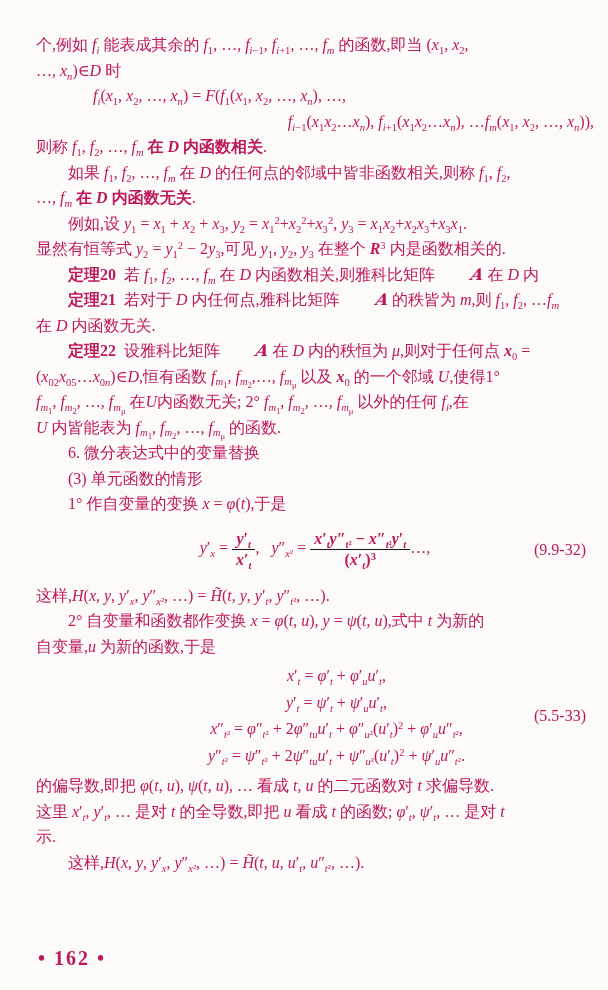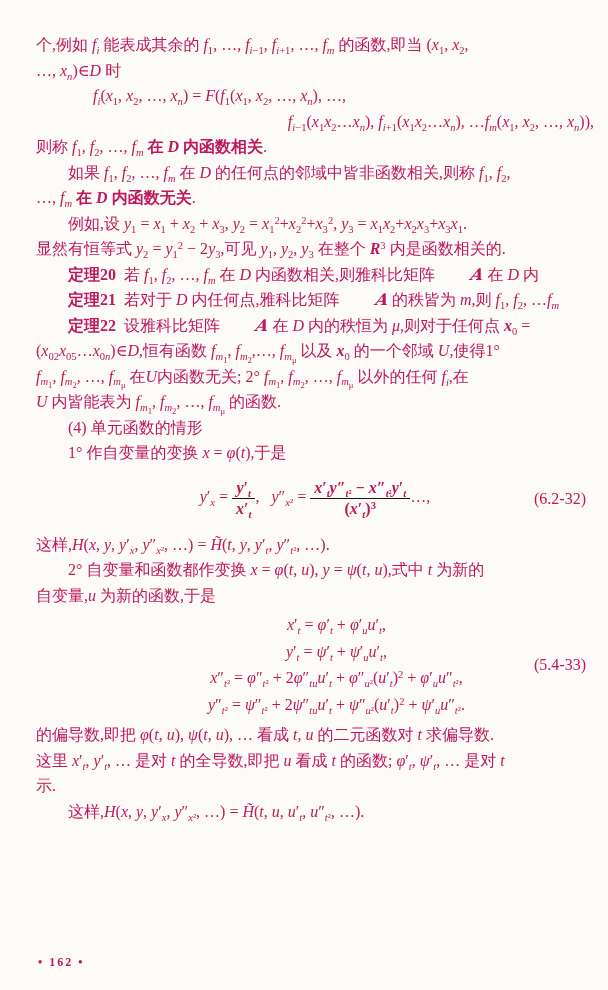--- a/index.html
+++ b/index.html
@@ -28,62 +28,64 @@
   sa{font-family:"DejaVu Serif",serif;font-style:italic;font-weight:700;display:inline-block;transform:skewX(-12deg);}
   
   frac{display:inline-block;text-align:center;vertical-align:middle;line-height:1.25;font-weight:bold;}
   fn{display:block;border-bottom:1px solid #161616;padding:0 4px;}
   fd{display:block;padding:0 4px;}
   .eqrow{position:relative;display:flex;align-items:center;justify-content:center;min-height:62px;margin:2px 0;white-space:nowrap;}
   .eqlabel{position:absolute;right:8px;top:50%;transform:translateY(-50%);white-space:nowrap;}
   .eq33{position:relative;display:flex;align-items:center;margin:4px 0;text-align:center;}
   .eq33 .rows{margin-left:172px;}
   .eq33 .t{line-height:26.5px;}
-  .pageno{position:absolute;left:38px;bottom:20px;font-weight:700;letter-spacing:2px;font-size:12px;}
+  .pageno{position:absolute;left:38px;bottom:20px;font-weight:700;letter-spacing:2px;font-size:20px;}
 </style>
 </head>
 <body>
 
 <div class="page">
 
   <div class="t">个,例如 <i>f</i><sub><i>i</i></sub> 能表成其余的 <i>f</i><sub>1</sub>, …, <i>f</i><sub><i>i</i>−1</sub>, <i>f</i><sub><i>i</i>+1</sub>, …, <i>f</i><sub><i>m</i></sub> 的函数,即当 (<i>x</i><sub>1</sub>, <i>x</i><sub>2</sub>,</div>
   <div class="t">…, <i>x</i><sub><i>n</i></sub>)∈<i>D</i> 时</div>
   <div class="t fm1"><i>f</i><sub><i>i</i></sub>(<i>x</i><sub>1</sub>, <i>x</i><sub>2</sub>, …, <i>x</i><sub><i>n</i></sub>) = <i>F</i>(<i>f</i><sub>1</sub>(<i>x</i><sub>1</sub>, <i>x</i><sub>2</sub>, …, <i>x</i><sub><i>n</i></sub>), …,</div>
   <div class="t fm2"><i>f</i><sub><i>i</i>−1</sub>(<i>x</i><sub>1</sub><i>x</i><sub>2</sub>…<i>x</i><sub><i>n</i></sub>), <i>f</i><sub><i>i</i>+1</sub>(<i>x</i><sub>1</sub><i>x</i><sub>2</sub>…<i>x</i><sub><i>n</i></sub>), …<i>f</i><sub><i>m</i></sub>(<i>x</i><sub>1</sub>, <i>x</i><sub>2</sub>, …, <i>x</i><sub><i>n</i></sub>)),</div>
   <div class="t">则称 <i>f</i><sub>1</sub>, <i>f</i><sub>2</sub>, …, <i>f</i><sub><i>m</i></sub> <b>在 <i>D</i> 内函数相关</b>.</div>
   <div class="t ind">如果 <i>f</i><sub>1</sub>, <i>f</i><sub>2</sub>, …, <i>f</i><sub><i>m</i></sub> 在 <i>D</i> 的任何点的邻域中皆非函数相关,则称 <i>f</i><sub>1</sub>, <i>f</i><sub>2</sub>,</div>
   <div class="t">…, <i>f</i><sub><i>m</i></sub> <b>在 <i>D</i> 内函数无关</b>.</div>
   <div class="t ind">例如,设 <i>y</i><sub>1</sub> = <i>x</i><sub>1</sub> + <i>x</i><sub>2</sub> + <i>x</i><sub>3</sub>, <i>y</i><sub>2</sub> = <i>x</i><sub>1</sub><sup>2</sup>+<i>x</i><sub>2</sub><sup>2</sup>+<i>x</i><sub>3</sub><sup>2</sup>, <i>y</i><sub>3</sub> = <i>x</i><sub>1</sub><i>x</i><sub>2</sub>+<i>x</i><sub>2</sub><i>x</i><sub>3</sub>+<i>x</i><sub>3</sub><i>x</i><sub>1</sub>.</div>
   <div class="t">显然有恒等式 <i>y</i><sub>2</sub> = <i>y</i><sub>1</sub><sup>2</sup> − 2<i>y</i><sub>3</sub>,可见 <i>y</i><sub>1</sub>, <i>y</i><sub>2</sub>, <i>y</i><sub>3</sub> 在整个 <b><i>R</i></b><sup>3</sup> 内是函数相关的.</div>
   <div class="t ind"><b>定理20</b>&nbsp;&nbsp;若 <i>f</i><sub>1</sub>, <i>f</i><sub>2</sub>, …, <i>f</i><sub><i>m</i></sub> 在 <i>D</i> 内函数相关,则雅科比矩阵 <sa>A</sa> 在 <i>D</i> 内</div>
   <div class="t ind"><b>定理21</b>&nbsp;&nbsp;若对于 <i>D</i> 内任何点,雅科比矩阵 <sa>A</sa> 的秩皆为 <i>m</i>,则 <i>f</i><sub>1</sub>, <i>f</i><sub>2</sub>, …<i>f</i><sub><i>m</i></sub></div>
+  <div class="t">在 <i>D</i> 内函数无关.</div>
   <div class="t ind"><b>定理22</b>&nbsp;&nbsp;设雅科比矩阵 <sa>A</sa> 在 <i>D</i> 内的秩恒为 <i>μ</i>,则对于任何点 <b><i>x</i></b><sub>0</sub> =</div>
   <div class="t">(<i>x</i><sub>02</sub><i>x</i><sub>05</sub>…<i>x</i><sub>0<i>n</i></sub>)∈<i>D</i>,恒有函数 <i>f</i><sub><i>m</i><sub>1</sub></sub>, <i>f</i><sub><i>m</i><sub>2</sub></sub>,…, <i>f</i><sub><i>m</i><sub>μ</sub></sub> 以及 <b><i>x</i></b><sub>0</sub> 的一个邻域 <i>U</i>,使得1°</div>
   <div class="t"><i>f</i><sub><i>m</i><sub>1</sub></sub>, <i>f</i><sub><i>m</i><sub>2</sub></sub>, …, <i>f</i><sub><i>m</i><sub>μ</sub></sub> 在<i>U</i>内函数无关; 2° <i>f</i><sub><i>m</i><sub>1</sub></sub>, <i>f</i><sub><i>m</i><sub>2</sub></sub>, …, <i>f</i><sub><i>m</i><sub>μ</sub></sub> 以外的任何 <i>f</i><sub><i>i</i></sub>,在</div>
   <div class="t"><i>U</i> 内皆能表为 <i>f</i><sub><i>m</i><sub>1</sub></sub>, <i>f</i><sub><i>m</i><sub>2</sub></sub>, …, <i>f</i><sub><i>m</i><sub>μ</sub></sub> 的函数.</div>
-  <div class="t ind">(4) 单元函数的情形</div>
+  <div class="t ind">6. 微分表达式中的变量替换</div>
+  <div class="t ind">(3) 单元函数的情形</div>
   <div class="t ind">1° 作自变量的变换 <i>x</i> = <i>φ</i>(<i>t</i>),于是</div>
 
   <div class="eqrow">
     <span class="eqbody"><i>y</i>′<sub><i>x</i></sub> = <frac><fn><i>y</i>′<sub><i>t</i></sub></fn><fd><i>x</i>′<sub><i>t</i></sub></fd></frac>,&nbsp;&nbsp; <i>y</i>″<sub><i>x</i>²</sub> = <frac><fn><i>x</i>′<sub><i>t</i></sub><i>y</i>″<sub><i>t</i>²</sub> − <i>x</i>″<sub><i>t</i>²</sub><i>y</i>′<sub><i>t</i></sub></fn><fd>(<i>x</i>′<sub><i>t</i></sub>)<sup>3</sup></fd></frac>…,</span>
-    <span class="eqlabel">(6.2-32)</span>
+    <span class="eqlabel">(9.9-32)</span>
   </div>
 
   <div class="t">这样,<i>H</i>(<i>x</i>, <i>y</i>, <i>y</i>′<sub><i>x</i></sub>, <i>y</i>″<sub><i>x</i>²</sub>, …) = <i>H̃</i>(<i>t</i>, <i>y</i>, <i>y</i>′<sub><i>t</i></sub>, <i>y</i>″<sub><i>t</i>²</sub>, …).</div>
   <div class="t ind">2° 自变量和函数都作变换 <i>x</i> = <i>φ</i>(<i>t</i>, <i>u</i>), <i>y</i> = <i>ψ</i>(<i>t</i>, <i>u</i>),式中 <i>t</i> 为新的</div>
   <div class="t">自变量,<i>u</i> 为新的函数,于是</div>
 
   <div class="eq33">
     <div class="rows">
       <div class="t"><i>x</i>′<sub><i>t</i></sub> = <i>φ</i>′<sub><i>t</i></sub> + <i>φ</i>′<sub><i>u</i></sub><i>u</i>′<sub><i>t</i></sub>,</div>
       <div class="t"><i>y</i>′<sub><i>t</i></sub> = <i>ψ</i>′<sub><i>t</i></sub> + <i>ψ</i>′<sub><i>u</i></sub><i>u</i>′<sub><i>t</i></sub>,</div>
       <div class="t"><i>x</i>″<sub><i>t</i>²</sub> = <i>φ</i>″<sub><i>t</i>²</sub> + 2<i>φ</i>″<sub><i>tu</i></sub><i>u</i>′<sub><i>t</i></sub> + <i>φ</i>″<sub><i>u</i>²</sub>(<i>u</i>′<sub><i>t</i></sub>)<sup>2</sup> + <i>φ</i>′<sub><i>u</i></sub><i>u</i>″<sub><i>t</i>²</sub>,</div>
       <div class="t"><i>y</i>″<sub><i>t</i>²</sub> = <i>ψ</i>″<sub><i>t</i>²</sub> + 2<i>ψ</i>″<sub><i>tu</i></sub><i>u</i>′<sub><i>t</i></sub> + <i>ψ</i>″<sub><i>u</i>²</sub>(<i>u</i>′<sub><i>t</i></sub>)<sup>2</sup> + <i>ψ</i>′<sub><i>u</i></sub><i>u</i>″<sub><i>t</i>²</sub>.</div>
     </div>
-    <span class="eqlabel">(5.4-33)</span>
+    <span class="eqlabel">(5.5-33)</span>
   </div>
 
   <div class="t">的偏导数,即把 <i>φ</i>(<i>t</i>, <i>u</i>), <i>ψ</i>(<i>t</i>, <i>u</i>), … 看成 <i>t</i>, <i>u</i> 的二元函数对 <i>t</i> 求偏导数.</div>
   <div class="t">这里 <i>x</i>′<sub><i>t</i></sub>, <i>y</i>′<sub><i>t</i></sub>, … 是对 <i>t</i> 的全导数,即把 <i>u</i> 看成 <i>t</i> 的函数; <i>φ</i>′<sub><i>t</i></sub>, <i>ψ</i>′<sub><i>t</i></sub>, … 是对 <i>t</i></div>
   <div class="t">示.</div>
   <div class="t ind">这样,<i>H</i>(<i>x</i>, <i>y</i>, <i>y</i>′<sub><i>x</i></sub>, <i>y</i>″<sub><i>x</i>²</sub>, …) = <i>H̃</i>(<i>t</i>, <i>u</i>, <i>u</i>′<sub><i>t</i></sub>, <i>u</i>″<sub><i>t</i>²</sub>, …).</div>
 
   <div class="pageno">• 162 •</div>
 </div>
 

